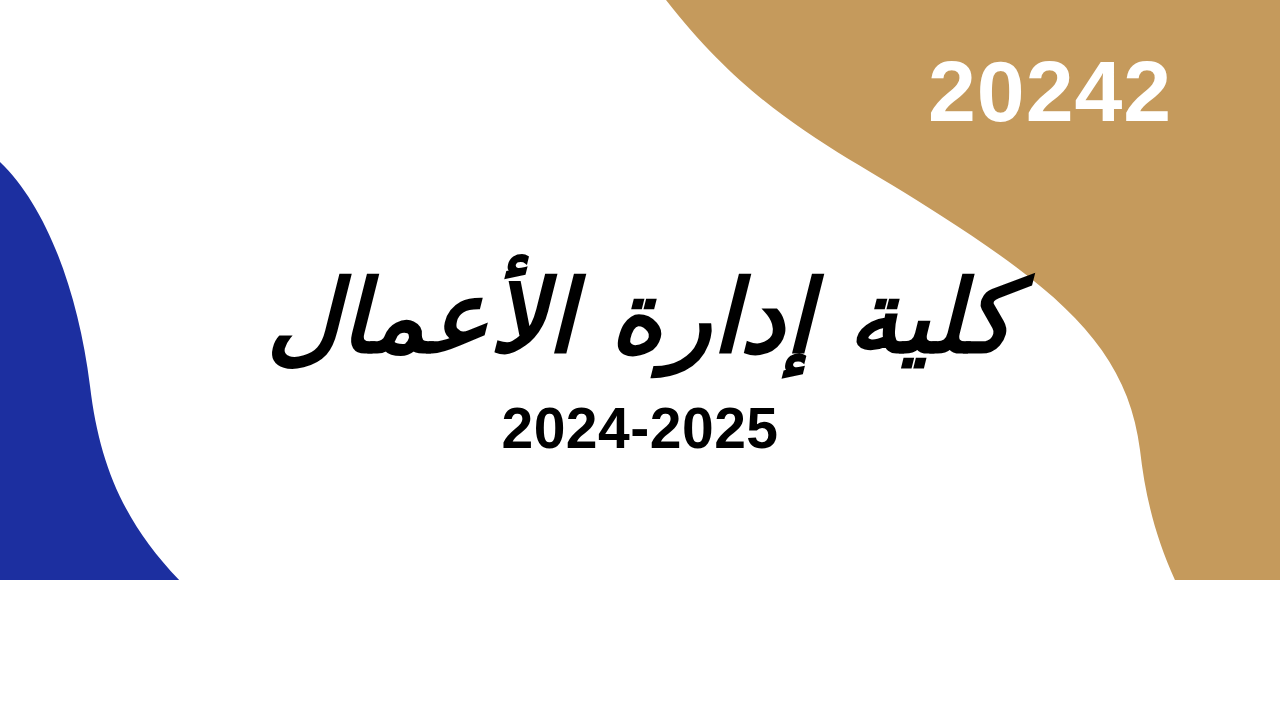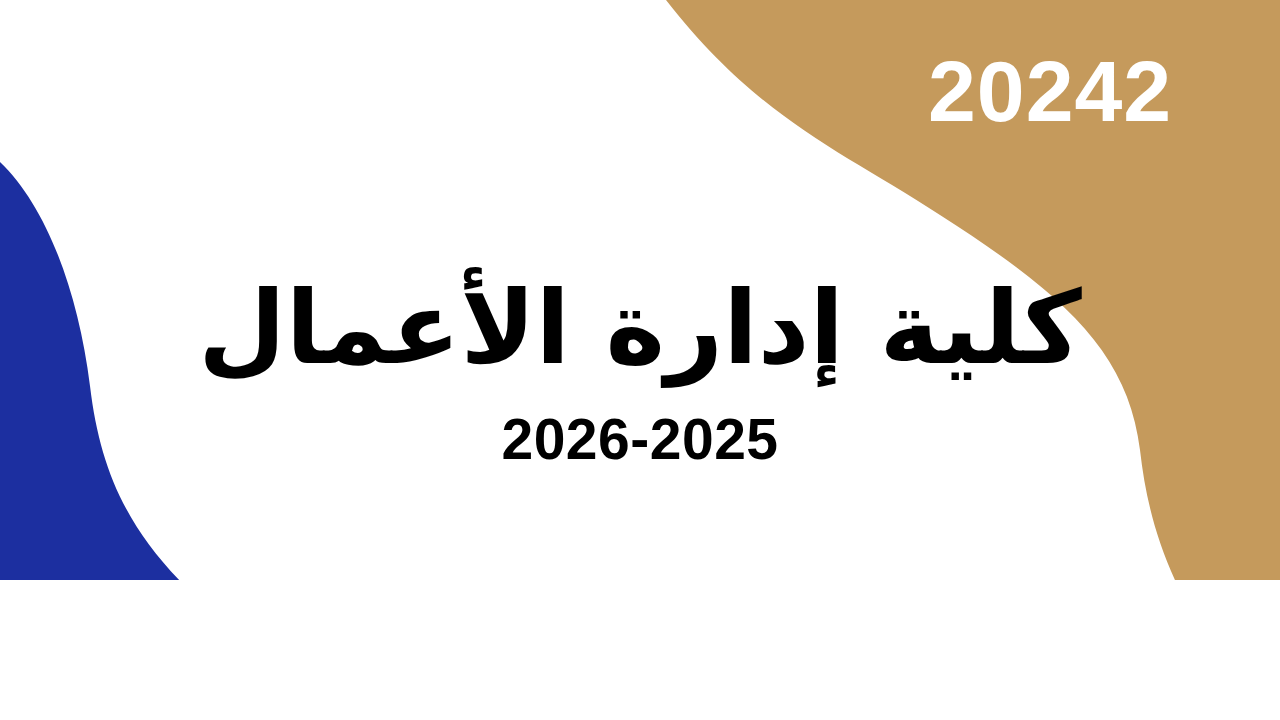--- a/index.html
+++ b/index.html
@@ -48,21 +48,22 @@
   .main-title {
     display: block;
     direction: rtl;
     color: #000000;
     font-family: "DejaVu Sans", "Liberation Sans", sans-serif;
     font-size: 101px;
     font-weight: 700;
     line-height: 1.22;
     letter-spacing: 0px;
     white-space: nowrap;
-    margin: 12px;
+    margin: 1px;
+    font-style: italic;
   }
   .subtitle {
     display: block;
     direction: ltr;
     color: #000000;
     font-family: "Liberation Sans", "DejaVu Sans", sans-serif;
     font-size: 57px;
     font-weight: 700;
     line-height: 1.1;
     letter-spacing: 0.5px;
@@ -90,16 +91,16 @@
              C 102 486, 138 552, 232 628
              C 320 698, 420 712, 492 720
              L 0 720
              Z" fill="#1c2fa0"></path>
   </svg>
 
   <div class="corner-number" style="color: rgb(255, 255, 255);">20242</div>
 
   <div class="title-block">
     <span class="main-title" style="color: rgb(0, 0, 0);">كلية إدارة الأعمال</span>
-    <span class="subtitle" style="color: rgb(0, 0, 0);">2026-2025</span>
+    <span class="subtitle" style="color: rgb(0, 0, 0);">2024-2025</span>
   </div>
 
 </div>
 
 </body></html>

